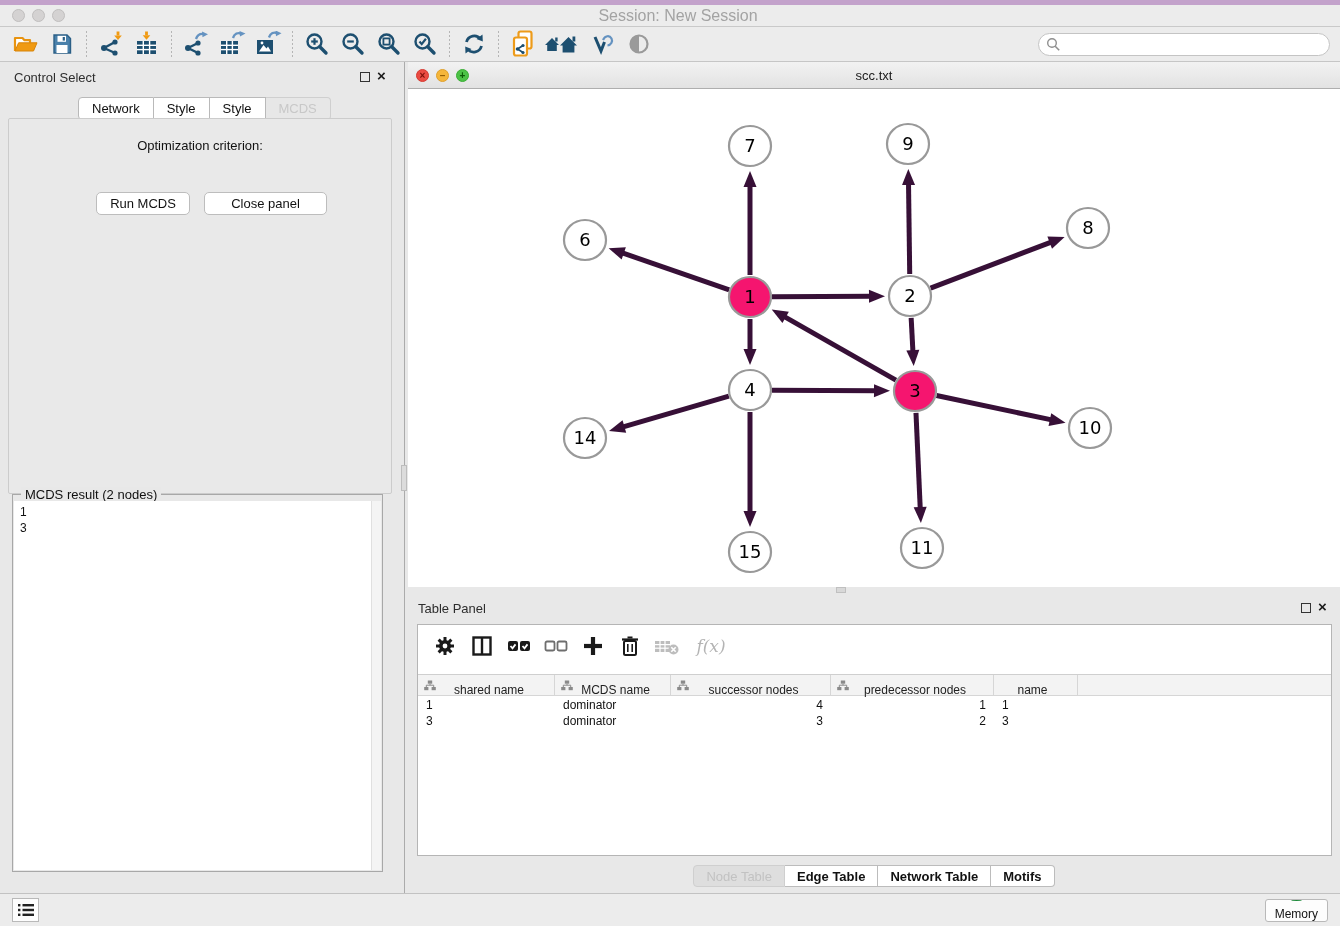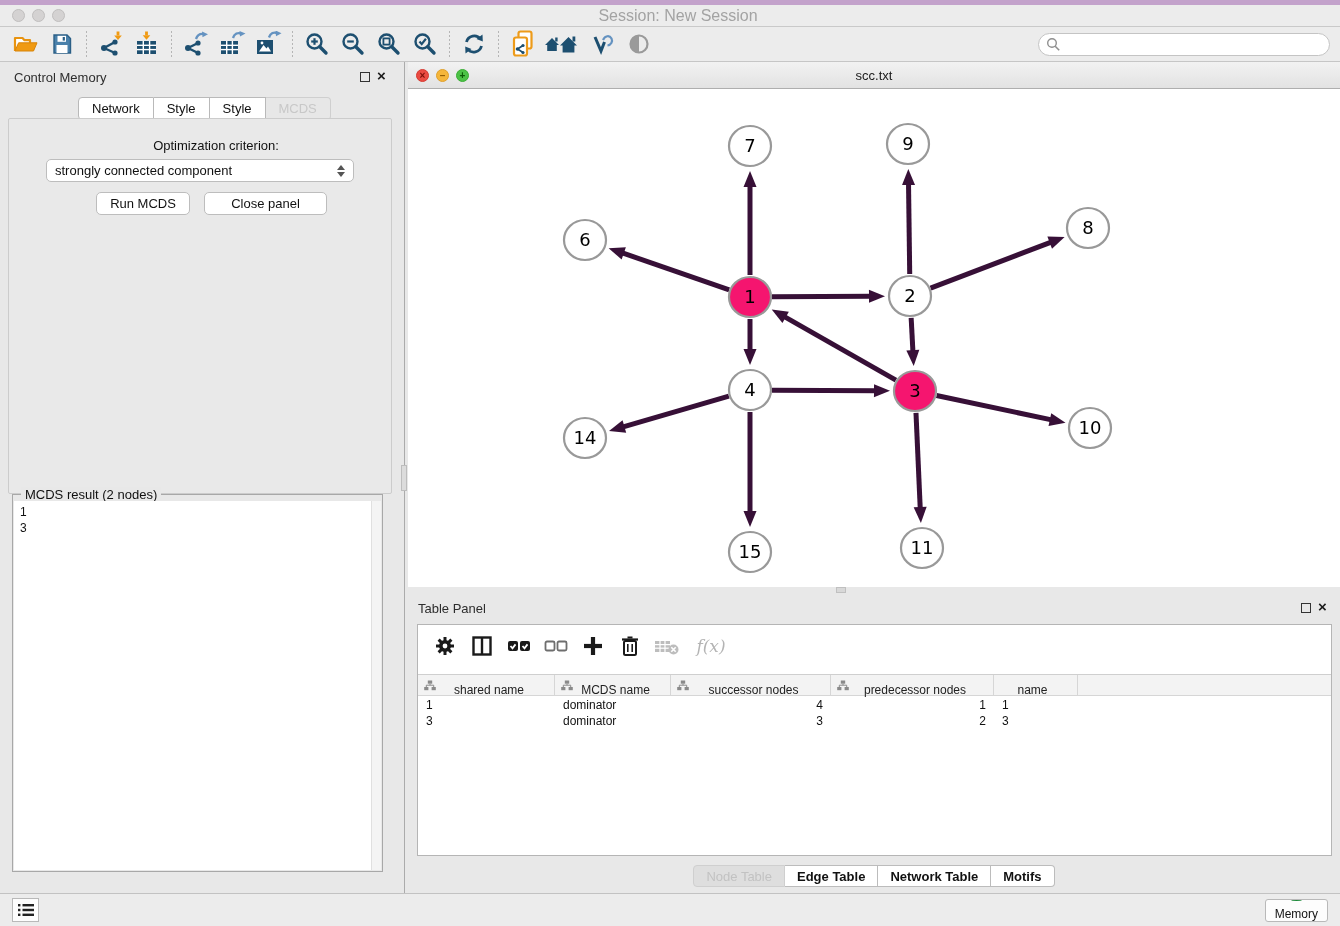--- a/index.html
+++ b/index.html
@@ -37,21 +37,21 @@
   .panel-title { position:absolute; left:14px; top:8px; font-size:13px; color:#2d2d2d; }
   .float-icon { position:absolute; width:10px; height:10px; border:1.6px solid #333; top:10px; }
   .close-icon { position:absolute; top:5px; font-size:15px; font-weight:bold; color:#1a1a1a; }
   .cp-tabs { position:absolute; left:78px; top:35px; display:flex; }
   .cp-tab { height:23px; padding:0 13px; background:#fff; border:1px solid #b9b9b9;
     border-left:none; font-size:13px; color:#111; display:flex; align-items:center; }
   .cp-tab:first-child { border-left:1px solid #b9b9b9; border-radius:4px 0 0 4px; }
   .cp-tab:last-child { border-radius:0 4px 4px 0; }
   .cp-tab.disabled-active { background:#e7e7e7; color:#c8c8c8; border-color:#cfcfcf; }
   .cp-body { position:absolute; left:8px; top:56px; width:384px; height:376px;
-    border:1px solid #cccccc; border-radius:2px; background:#e9e9e9;padding-left:16px; }
+    border:1px solid #cccccc; border-radius:2px; background:#e9e9e9; }
   .opt-label { position:absolute; top:19px; width:100%; text-align:center;
     font-size:13px; color:#111; }
   .dropdown { position:absolute; left:37px; top:40px; width:308px; height:23px;
     background:#fff; border:1px solid #bdbdbd; border-radius:5px;
     display:flex; align-items:center; padding:0 8px; font-size:13px; color:#111; }
   .dd-arrows { margin-left:auto; display:flex; flex-direction:column; gap:2px; }
   .dd-arrows i { width:0; height:0; border-left:4px solid transparent; border-right:4px solid transparent; display:block; }
   .dd-up { border-bottom:5px solid #555; }
   .dd-down { border-top:5px solid #555; }
   .cp-btn { position:absolute; top:73px; height:23px; background:#fff;
@@ -291,39 +291,32 @@
           <circle cx="6" cy="6" r="4.3" fill="none" stroke="#8f8f8f" stroke-width="1.4"></circle>
           <line x1="9.2" y1="9.2" x2="13.2" y2="13.2" stroke="#8f8f8f" stroke-width="1.6"></line>
         </svg>
     </span>
     <input placeholder="" style="">
   </div>
 </div>
 
 <div class="control-panel">
   <div class="panel-header">
-    <span class="panel-title">Control Memory</span>
+    <span class="panel-title">Control Select</span>
     <span class="float-icon" style="left:360px"></span>
     <span class="close-icon" style="left:377px">×</span>
   </div>
   <div class="cp-tabs">
     <div class="cp-tab">Network</div>
     <div class="cp-tab">Style</div>
     <div class="cp-tab">Style</div>
     <div class="cp-tab disabled-active">MCDS</div>
   </div>
   <div class="cp-body">
     <div class="opt-label">Optimization criterion:</div>
-    <div class="dropdown">
-      <span>strongly connected component</span>
-      <span class="dd-arrows">
-          <i class="dd-up"></i>
-          <i class="dd-down"></i>
-        </span>
-    </div>
     <button class="cp-btn" style="left:87px; width:94px">Run MCDS</button>
     <button class="cp-btn" style="left:195px; width:123px">Close panel</button>
   </div>
   <div class="mcds-group">
     <span class="mcds-legend">MCDS result (2 nodes)</span>
     <div class="mcds-text">
       <div>1</div>
       <div>3</div>
     </div>
     <div class="mcds-scroll"></div>

